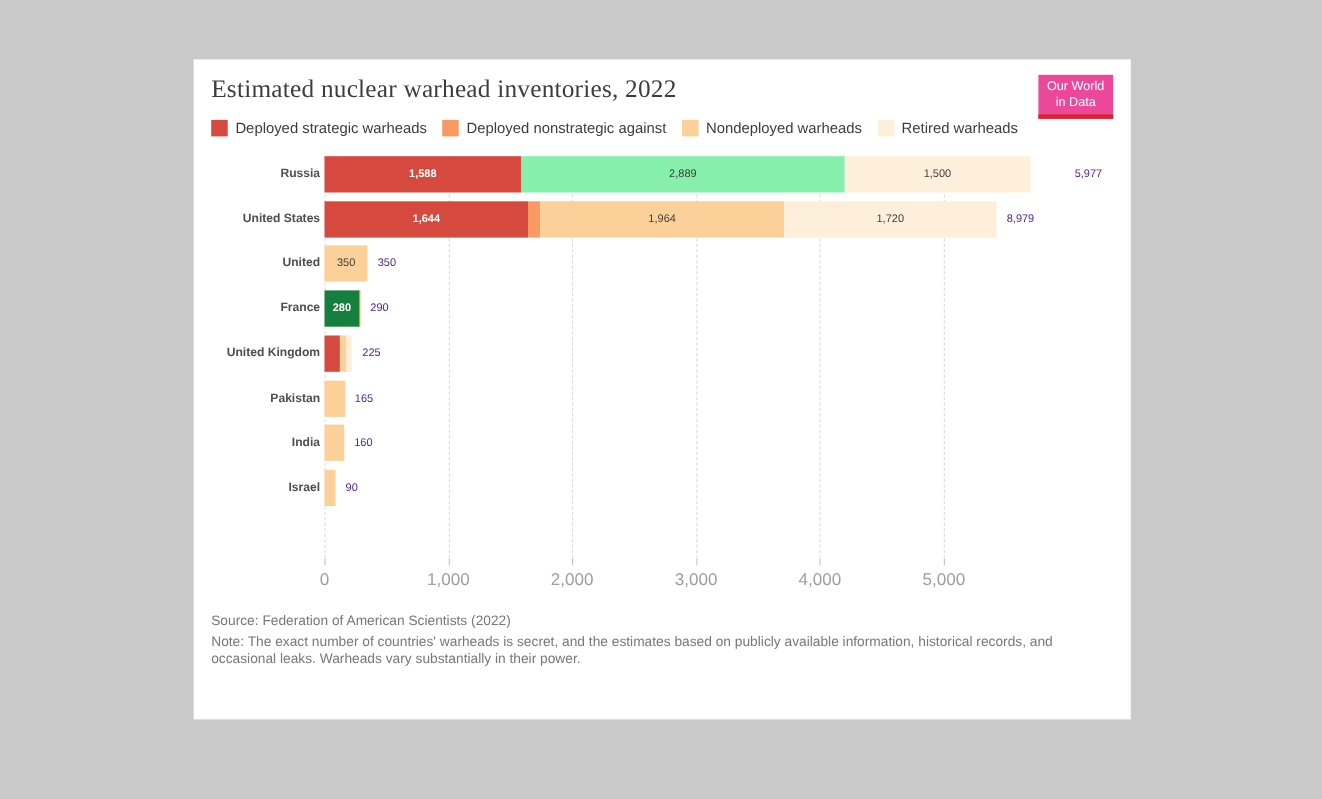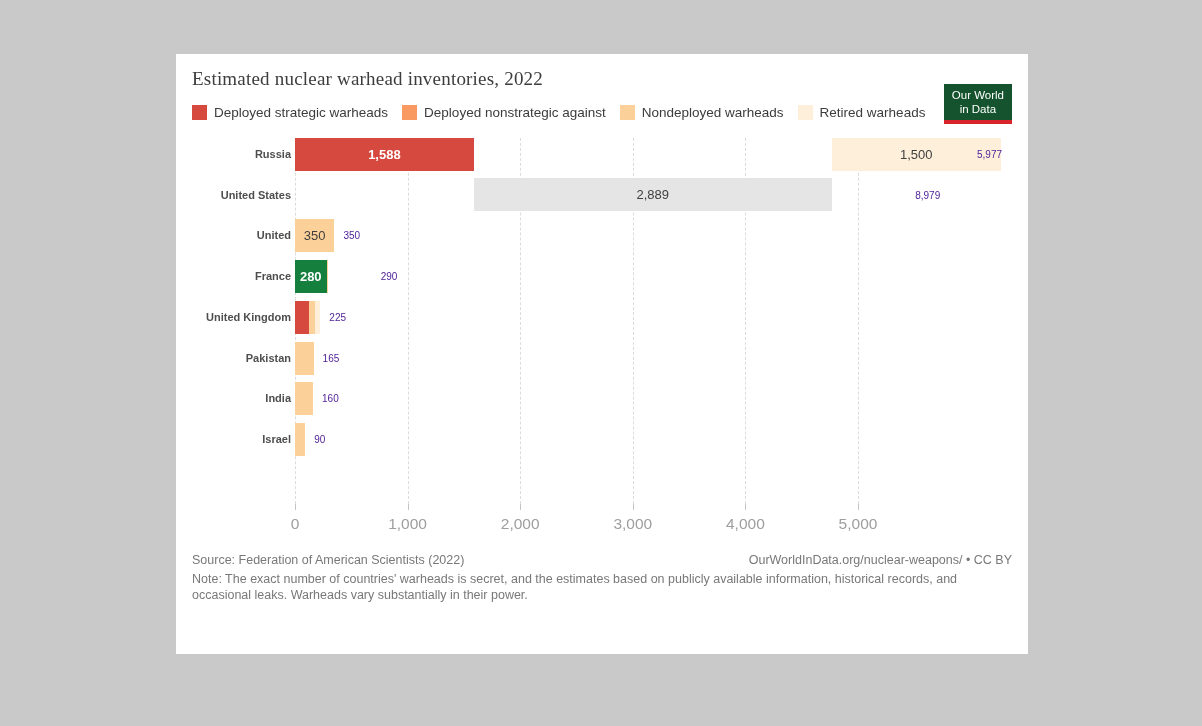--- a/index.html
+++ b/index.html
@@ -8,27 +8,27 @@
     background:#c9c9c9;
     font-family:"Liberation Sans",sans-serif;
     -webkit-font-smoothing:antialiased;
   }
   .card{
     position:absolute;left:176px;top:54px;width:852px;height:600px;
     background:#ffffff;box-sizing:border-box;padding:14px 16px;
   }
   .title{
     font-family:"Liberation Serif","DejaVu Serif",serif;
-    font-size:19px;font-weight:500;color:#3d3d3d;margin:0;letter-spacing:.2px;
+    font-size:23px;font-weight:500;color:#3d3d3d;margin:0;letter-spacing:.2px;
   }
   .subtitle{
     margin:7px 0 0 0;font-size:13.5px;line-height:17px;color:#5b5b5b;max-width:755px;
   }
   .logo{
-    position:absolute;top:30px;right:16px;background:#14532d;color:#fff;
+    position:absolute;top:14px;right:16px;background:#ec4899;color:#fff;
     text-align:center;font-size:11.5px;line-height:13.5px;padding:5px 8px 4px 8px;
     border-bottom:4px solid #d8252b;
   }
   .legend{
     margin-top:15px;display:flex;align-items:center;gap:14px;
     font-size:13.5px;color:#3c3c3c;white-space:nowrap;
   }
   .legend-item{display:flex;align-items:center;gap:7px;}
   .swatch{width:15px;height:15px;flex:0 0 auto;}
   .chart{position:relative;margin-top:18px;height:406px;}
@@ -36,21 +36,21 @@
   .axis-tick{position:absolute;top:366px;height:6px;width:0;border-left:1px solid #c4c4c4;}
   .axis-label{position:absolute;top:377px;transform:translateX(-50%);font-size:15.5px;color:#9e9e9e;}
   .row{position:absolute;left:0;width:100%;height:33px;}
   .country{
     position:absolute;left:0;top:0;width:99px;text-align:right;
     font-weight:700;font-size:11px;color:#4e4e4e;line-height:33px;white-space:nowrap;
   }
   .bar{position:absolute;left:103px;top:0;height:33px;display:flex;}
   .seg{
     height:33px;flex:0 0 auto;display:flex;align-items:center;justify-content:center;
-    font-size:13px;color:#3f3f3f;overflow:hidden;
+    font-size:10px;color:#3f3f3f;overflow:hidden;
   }
   .seg.first-series{color:#ffffff;font-weight:700;}
   .total{position:absolute;top:0;line-height:33px;font-size:10px;color:#4c1d95;white-space:nowrap;}
   .footer{margin-top:8px;font-size:12.5px;line-height:16px;color:#787878;}
   .footer-row{display:flex;justify-content:space-between;align-items:baseline;}
   .footer a{color:#787878;text-decoration:none;}
   .note{margin:3px 0 0 0;max-width:790px;}
 </style>
 </head>
 <body>
@@ -99,51 +99,63 @@
       <div class="axis-label" style="left: 553.4px;">4,000</div>
       <div class="gridline" style="left: 666px;"></div>
       <div class="axis-tick" style="left: 666px;"></div>
       <div class="axis-label" style="left: 666px;">5,000</div>
       <div class="row" style="top: 0px;">
         <div class="country">Russia</div>
         <div class="bar">
           <div class="seg first-series" style="width: 178.809px; background: rgb(214, 73, 63);">
             <span>1,588</span>
           </div>
-          <div class="seg" style="width: 358px; background: #e5e5e5; margin-top: 40px;">
+          <div class="seg" style="width: 294px; background: #86efac;">
             <span>2,889</span>
           </div>
           <div class="seg" style="width: 168.9px; background: rgb(253, 239, 218);">
             <span>1,500</span>
           </div>
         </div>
         <div class="total" style="left: 785.01px;">5,977</div>
       </div>
       <div class="row" style="top: 41px;">
         <div class="country">United States</div>
+        <div class="bar">
+          <div class="seg first-series" style="width: 185.114px; background: rgb(214, 73, 63);">
+            <span>1,644</span>
+          </div>
+          <div class="seg" style="width: 11.26px; background: rgb(248, 154, 98);"></div>
+          <div class="seg" style="width: 221.146px; background: rgb(252, 209, 153);">
+            <span>1,964</span>
+          </div>
+          <div class="seg" style="width: 193.672px; background: rgb(253, 239, 218);">
+            <span>1,720</span>
+          </div>
+        </div>
         <div class="total" style="left: 723.193px;">8,979</div>
       </div>
       <div class="row" style="top: 81px;">
         <div class="country">United</div>
         <div class="bar">
           <div class="seg" style="width: 39.41px; background: rgb(252, 209, 153);">
             <span>350</span>
           </div>
         </div>
         <div class="total" style="left: 151.41px;">350</div>
       </div>
       <div class="row" style="top: 122px;">
         <div class="country">France</div>
         <div class="bar">
           <div class="seg first-series" style="width: 31.528px; background: #15803d;">
             <span>280</span>
           </div>
           <div class="seg" style="width: 1.126px; background: rgb(252, 209, 153);"></div>
         </div>
-        <div class="total" style="left: 144.654px; margin-left: 44px;">290</div>
+        <div class="total" style="left: 144.654px;">290</div>
       </div>
       <div class="row" style="top: 163px;">
         <div class="country">United Kingdom</div>
         <div class="bar">
           <div class="seg first-series" style="width: 13.512px; background: rgb(214, 73, 63);"></div>
           <div class="seg" style="width: 6.756px; background: rgb(252, 209, 153);"></div>
           <div class="seg" style="width: 5.067px; background: rgb(253, 239, 218);"></div>
         </div>
         <div class="total" style="left: 137.335px;">225</div>
       </div>
@@ -166,17 +178,16 @@
         <div class="bar">
           <div class="seg" style="width: 10.134px; background: rgb(252, 209, 153);"></div>
         </div>
         <div class="total" style="left: 122.134px;">90</div>
       </div>
     </div>
 
   <div class="footer">
     <div class="footer-row">
       <span>Source: Federation of American Scientists (2022)</span>
-      <a href="#">OurWorldInData.org/nuclear-weapons/ • CC BY</a>
     </div>
     <p class="note">Note: The exact number of countries' warheads is secret, and the estimates based on publicly available information, historical records, and occasional leaks. Warheads vary substantially in their power.</p>
   </div>
 </div>
 
 </body></html>

